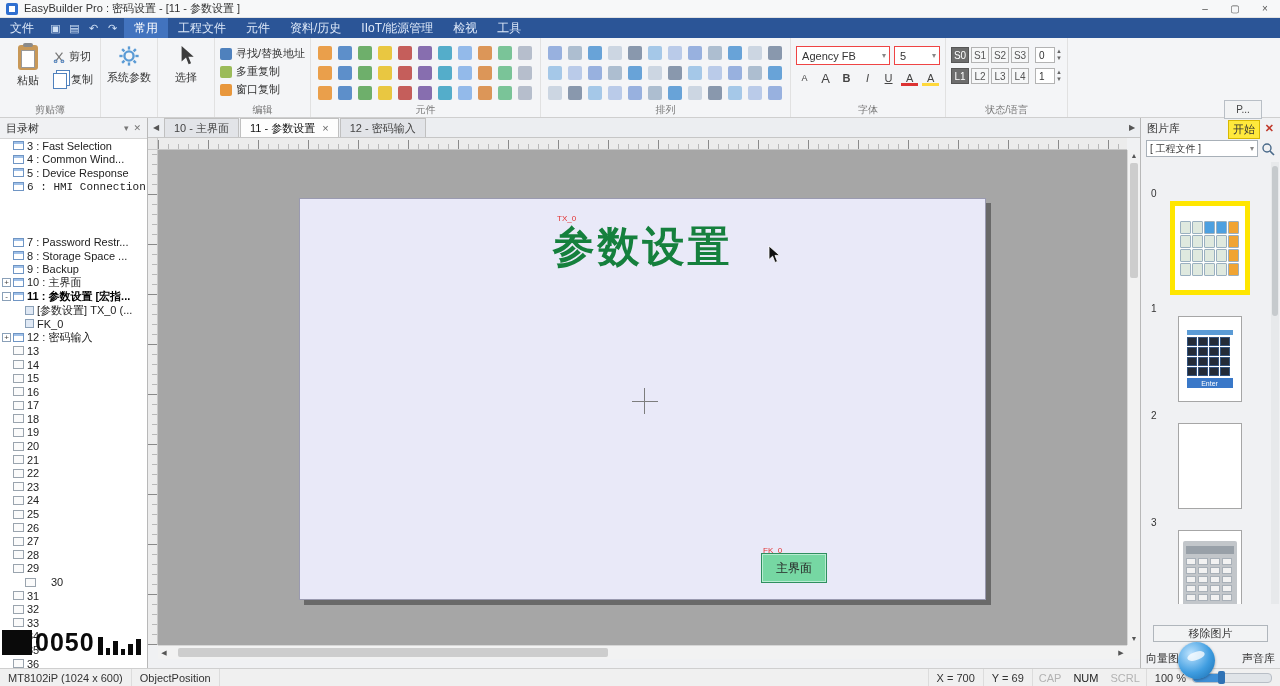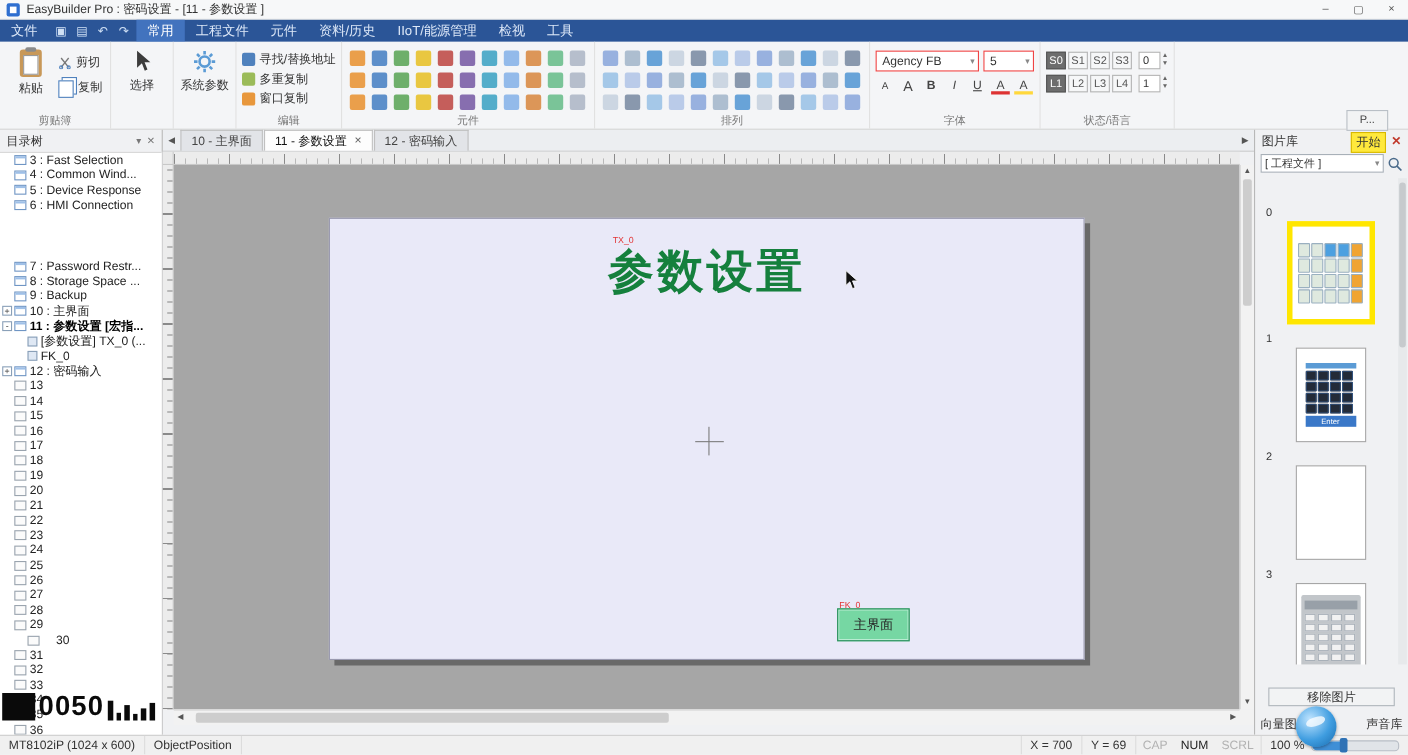--- a/index.html
+++ b/index.html
@@ -212,43 +212,43 @@
         <div class="smallbtn">
           <span class="copy-icon"></span>
           <span>复制</span>
         </div>
       </div>
       <div class="glabel">剪贴簿</div>
     </div>
 
     <div class="rgroup">
       <div class="bigbtn">
-        <svg width="20" height="22" viewBox="0 0 18 20">
-            <path d="M5 1 L5 15 L9 11.4 L11.4 17.5 L13.6 16.5 L11.2 10.6 L16 10.6 Z" fill="#3c3c3c"></path>
-          </svg>
-        <span>选择</span>
-      </div>
-    </div>
-
-    <div class="rgroup">
-      <div class="bigbtn">
         <svg width="22" height="22" viewBox="0 0 24 24">
           <circle cx="12" cy="12" r="5" fill="none" stroke="#5b9bd5" stroke-width="2.6"></circle>
           <g stroke="#5b9bd5" stroke-width="2.6">
             <line x1="12" y1="1.5" x2="12" y2="5"></line>
               <line x1="12" y1="19" x2="12" y2="22.5"></line>
             <line x1="1.5" y1="12" x2="5" y2="12"></line>
               <line x1="19" y1="12" x2="22.5" y2="12"></line>
             <line x1="4.5" y1="4.5" x2="7" y2="7"></line>
               <line x1="17" y1="17" x2="19.5" y2="19.5"></line>
             <line x1="4.5" y1="19.5" x2="7" y2="17"></line>
               <line x1="17" y1="7" x2="19.5" y2="4.5"></line>
           </g>
         </svg>
         <span>系统参数</span>
+      </div>
+    </div>
+
+    <div class="rgroup">
+      <div class="bigbtn">
+        <svg width="20" height="22" viewBox="0 0 18 20">
+            <path d="M5 1 L5 15 L9 11.4 L11.4 17.5 L13.6 16.5 L11.2 10.6 L16 10.6 Z" fill="#3c3c3c"></path>
+          </svg>
+        <span>选择</span>
       </div>
     </div>
 
     <div class="rgroup">
       <div class="edit-col" id="edit-btns">
           <div class="edit-btn">
             <span class="edit-ic" style="background: rgb(79, 129, 189);"></span>
             <span>寻找/替换地址</span>
           </div>
           <div class="edit-btn">
@@ -437,21 +437,21 @@
         <div class="tree-row" style="padding-left: 2px;">
           <span class="expander ehid"></span>
           <span class="ticon window"></span>
           <span class="tlabel">4 : Common Wind...</span>
         </div>
         <div class="tree-row" style="padding-left: 2px;">
           <span class="expander ehid"></span>
           <span class="ticon window"></span>
           <span class="tlabel">5 : Device Response</span>
         </div>
-        <div class="tree-row" style="padding-left: 2px;">
+        <div class="tree-row" style="padding-left: 2px; font-family: Liberation Mono, monospace;">
           <span class="expander ehid"></span>
           <span class="ticon window"></span>
           <span class="tlabel">6 : HMI Connection</span>
         </div>
         <div class="tree-row" style="padding-left: 2px; margin-top: 42px;">
           <span class="expander ehid"></span>
           <span class="ticon window"></span>
           <span class="tlabel">7 : Password Restr...</span>
         </div>
         <div class="tree-row" style="padding-left: 2px;">

